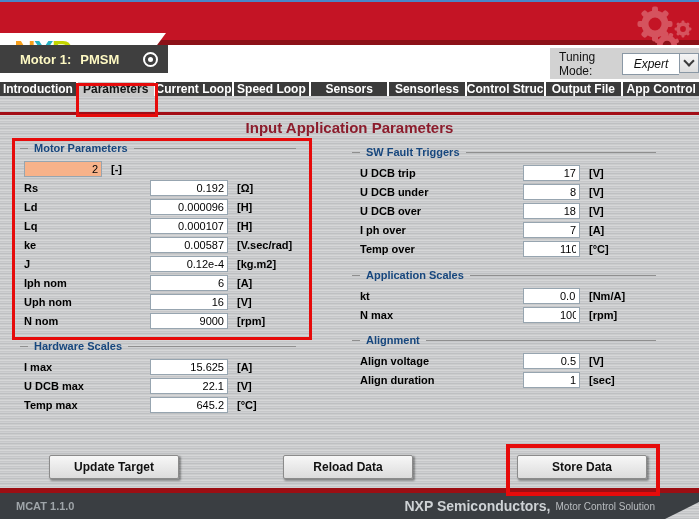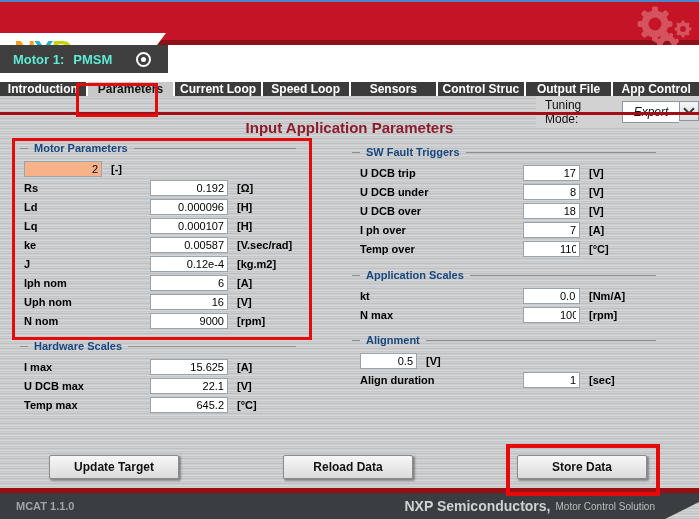--- a/index.html
+++ b/index.html
@@ -20,27 +20,27 @@
   .logo .l-n{color:#f8a01c;}
   .logo .l-x{color:#25b2c4;}
   .logo .l-p{color:#c3d600;}
   .app-title{position:absolute;left:170px;right:12px;top:7px;text-align:center;
     color:#ffffff;font-size:20px;font-weight:bold;font-style:italic;
     text-shadow:1px 1px 1px rgba(0,0,0,0.35);white-space:nowrap;}
   .gears{position:absolute;right:2px;top:1px;}
   
   .bar2{left:0;top:45px;width:699px;height:37px;background:#ffffff;}
   .motor-box{position:absolute;left:0;top:0;width:168px;height:28px;background:#3f3f3f;
-    color:#5eead4;font-size:13px;font-weight:bold;display:flex;align-items:center;padding-left:13px;box-sizing:border-box;}
+    color:#fef9c3;font-size:13px;font-weight:bold;display:flex;align-items:center;padding-left:20px;box-sizing:border-box;}
   .motor-box .mt{margin-left:9px;}
   .radio{width:11px;height:11px;border:2px solid #fff;border-radius:50%;position:relative;margin-left:24px;}
   .radio::after{content:'';position:absolute;left:50%;top:50%;width:5px;height:5px;margin:-2.5px 0 0 -2.5px;
     background:#fff;border-radius:50%;}
-  .tuning-panel{position:absolute;right:0;top:3px;width:163px;height:31px;background:#d2d2d2;
-    display:flex;align-items:center;padding-left:9px;box-sizing:border-box;font-size:12px;color:#111;margin-top:48px;}
+  .tuning-panel{position:absolute;right:0;top:3px;width:149px;height:31px;background:#d2d2d2;
+    display:flex;align-items:center;padding-left:9px;box-sizing:border-box;font-size:12px;color:#111;}
   .combo{display:flex;margin-left:7px;}
   .sel-text{width:56px;height:20px;background:#fff;border:1px solid #8a98a5;border-right:none;
     font-style:italic;font-size:12px;text-align:center;line-height:20px;}
   .sel-btn{width:20px;height:20px;border:1px solid #8a98a5;background:linear-gradient(#f5f5f5,#dedede);
     display:flex;align-items:center;justify-content:center;box-sizing:border-box;}
   .chev{width:6px;height:6px;border-right:2px solid #3a3a3a;border-bottom:2px solid #3a3a3a;
     transform:rotate(45deg);margin-top:-3px;}
   
   .tabbar{left:0;top:82px;width:699px;height:14px;display:flex;}
   .tab{flex:1;background:#3b3b3b;color:#fff;font-size:12px;font-weight:bold;
@@ -157,20 +157,21 @@
       </span>
     </div>
   </div>
 
   <div class="abs tabbar">
     <div class="tab">Introduction</div>
     <div class="tab selected">Parameters</div>
     <div class="tab">Current Loop</div>
     <div class="tab">Speed Loop</div>
     <div class="tab">Sensors</div>
+    <div class="tab">Sensorless</div>
     <div class="tab">Control Struc</div>
     <div class="tab">Output File</div>
     <div class="tab">App Control</div>
   </div>
   <div class="abs tab-underline"></div>
 
   <div class="abs heading">Input Application Parameters</div>
 
   <div class="g col-l" style="left:20px;top:141px;width:276px">
     <div class="lr">
@@ -298,20 +299,21 @@
     </div>
   </div>
 
   <div class="g col-r" style="left:352px;top:333px;width:304px">
     <div class="lr">
         <span class="dash"></span>
         <span class="leg">Alignment</span>
         <span class="line"></span>
       </div>
     <div class="pr">
+      <span class="lbl">Align voltage</span>
       <input class="val" readonly="" value="0.5" style="">
       <span class="unit">[V]</span>
     </div>
     <div class="pr">
       <span class="lbl">Align duration</span>
       <input class="val" readonly="" value="1" style="">
       <span class="unit">[sec]</span>
     </div>
   </div>
 

